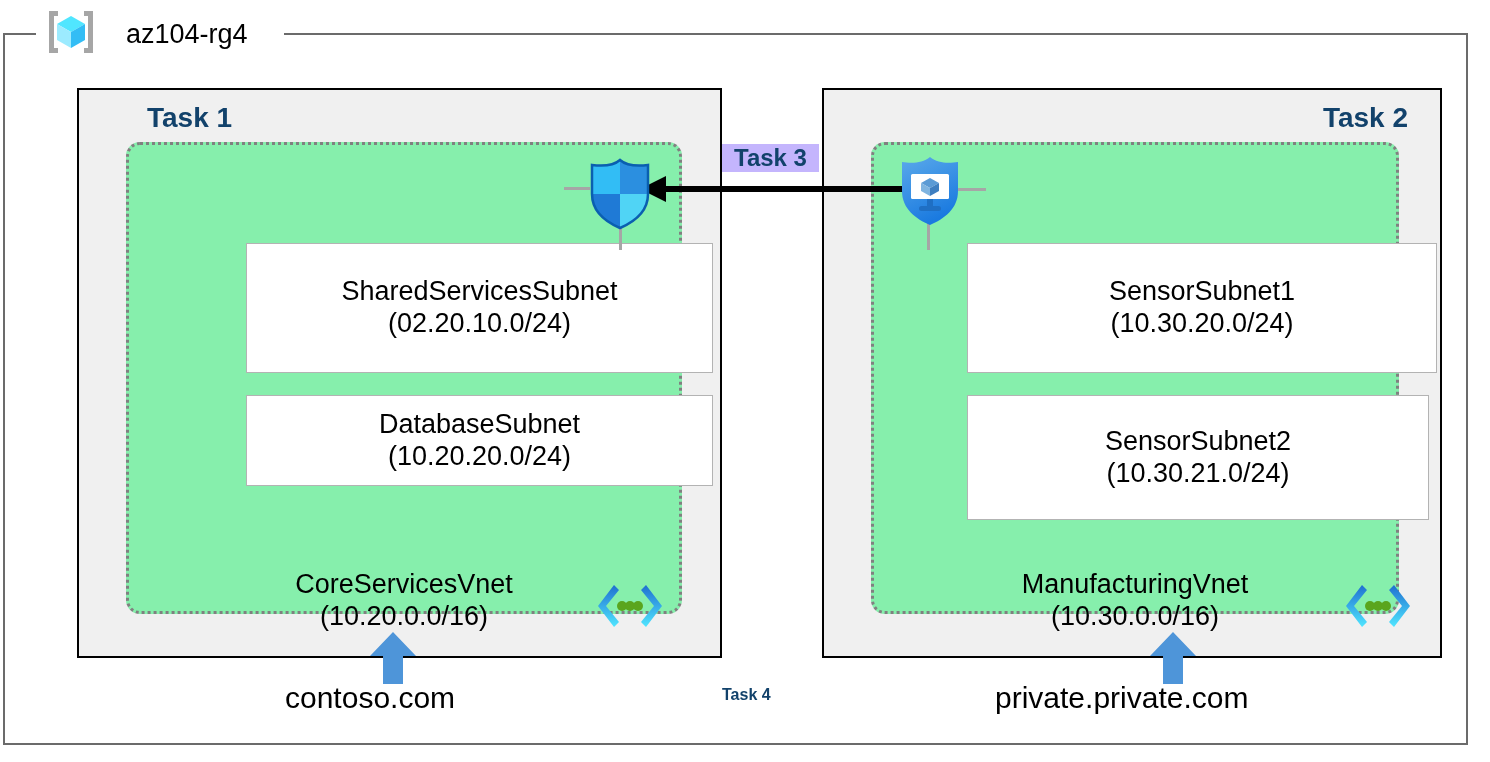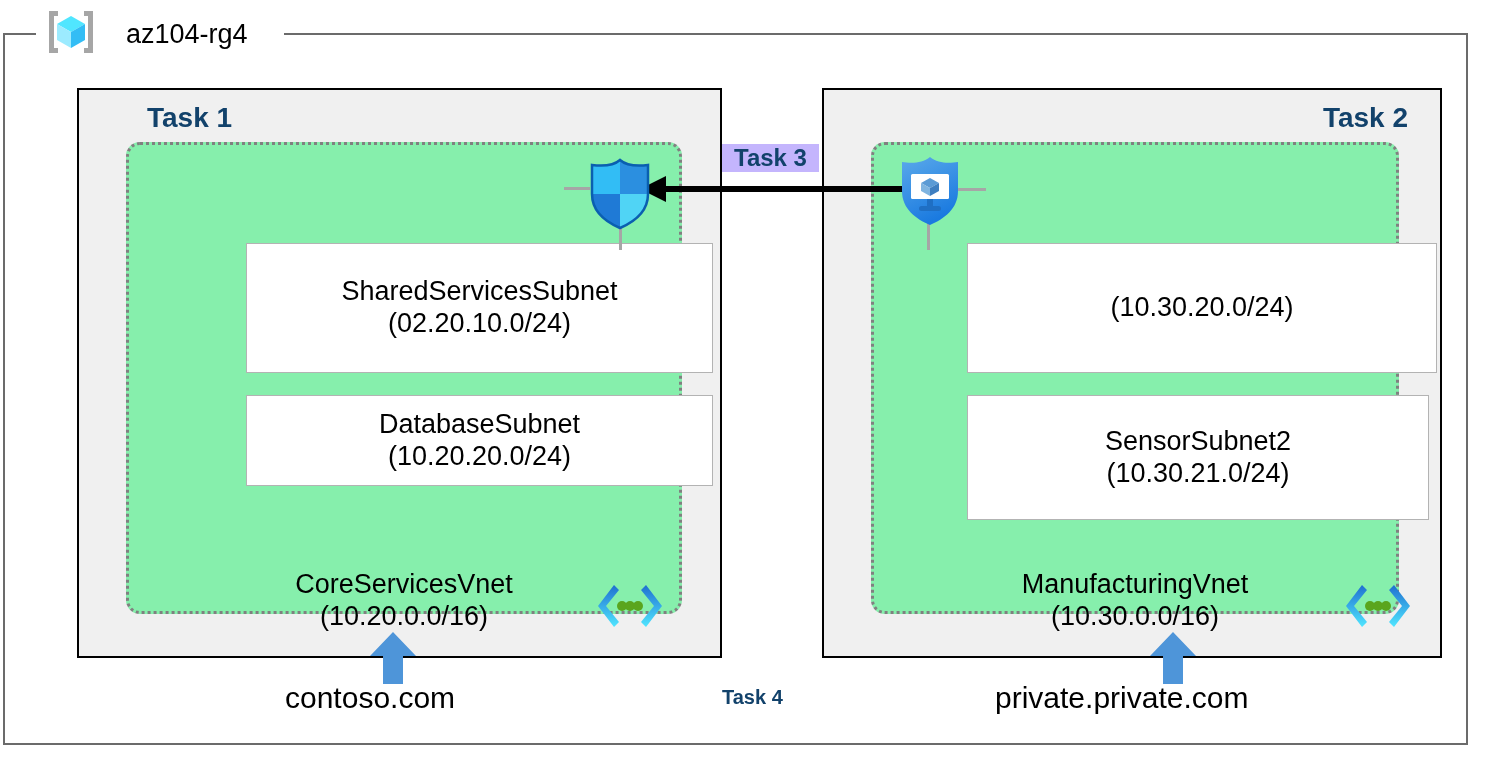--- a/index.html
+++ b/index.html
@@ -170,21 +170,21 @@
     color: #000000;
     white-space: nowrap;
   }
   #domain-contoso { left: 285px;  top: 681px; text-align: right; }
   #domain-private { left: 995px;  top: 681px; }
 
   #label-task4 {
     position: absolute;
     left: 722px;
     top: 686px;
-    font-size: 20px;
+    font-size: 16px;
     font-weight: bold;
     color: #12426b;
     white-space: nowrap;
   }
 </style>
 </head>
 <body>
 
 <div id="rg-container"></div>
 <div id="rg-title-gap"></div>
@@ -226,20 +226,21 @@
     </div>
   </div>
 </div>
 
 <div class="task-panel" id="panel-task2">
   <div class="task-label right">Task 2</div>
 
   <div class="vnet-box" id="vnet-mfg">
 
     <div class="subnet-box" id="subnet-sensor1">
+      <div class="subnet-name">SensorSubnet1</div>
       <div class="subnet-cidr">(10.30.20.0/24)</div>
     </div>
 
     <div class="subnet-box" id="subnet-sensor2">
       <div class="subnet-name">SensorSubnet2</div>
       <div class="subnet-cidr">(10.30.21.0/24)</div>
     </div>
 
     <div class="vnet-caption">
       <div class="vnet-name">ManufacturingVnet</div>

